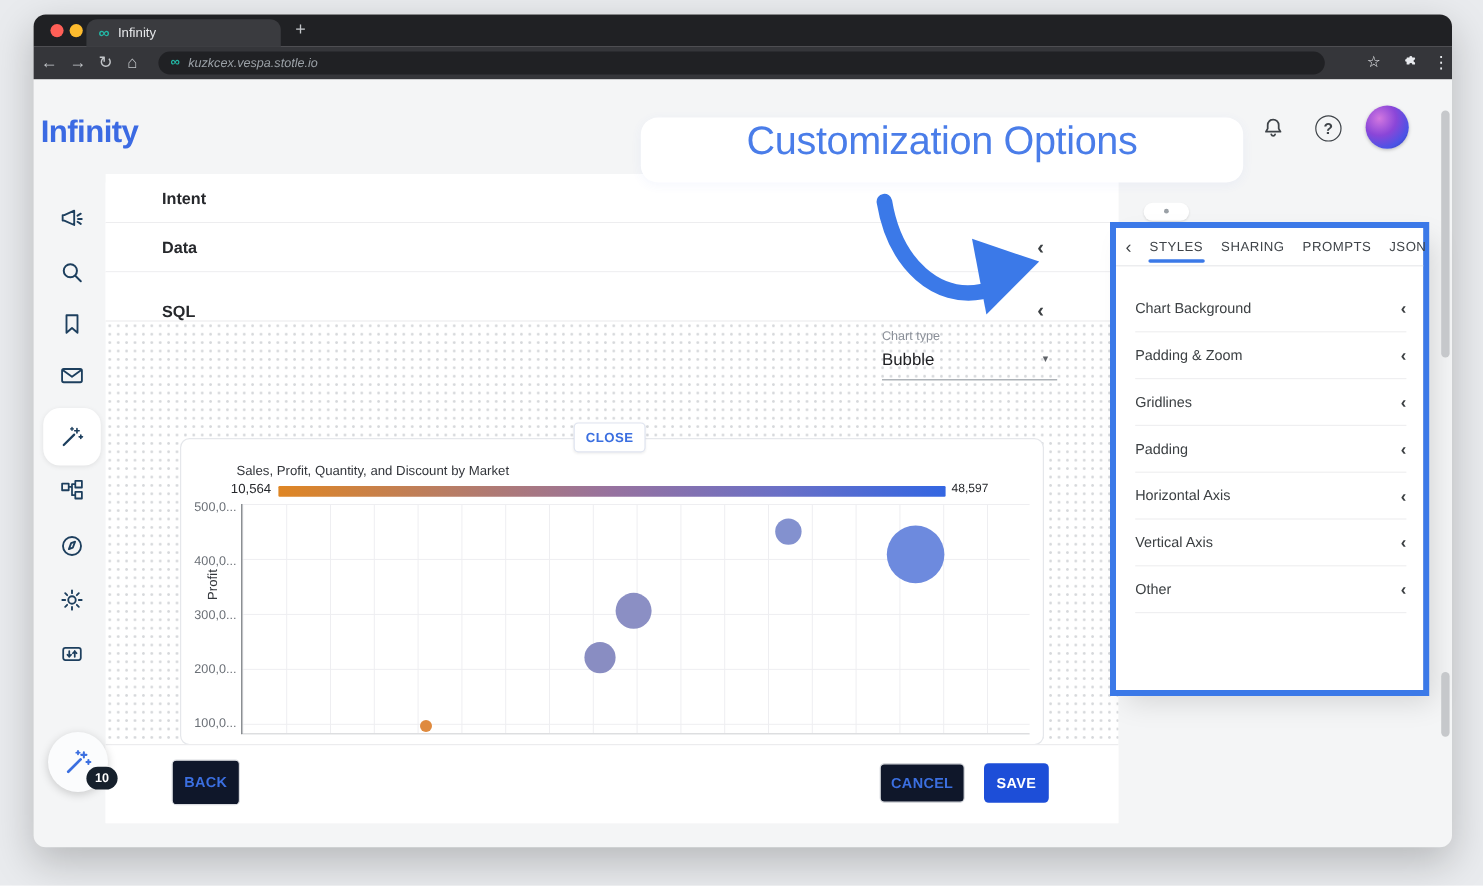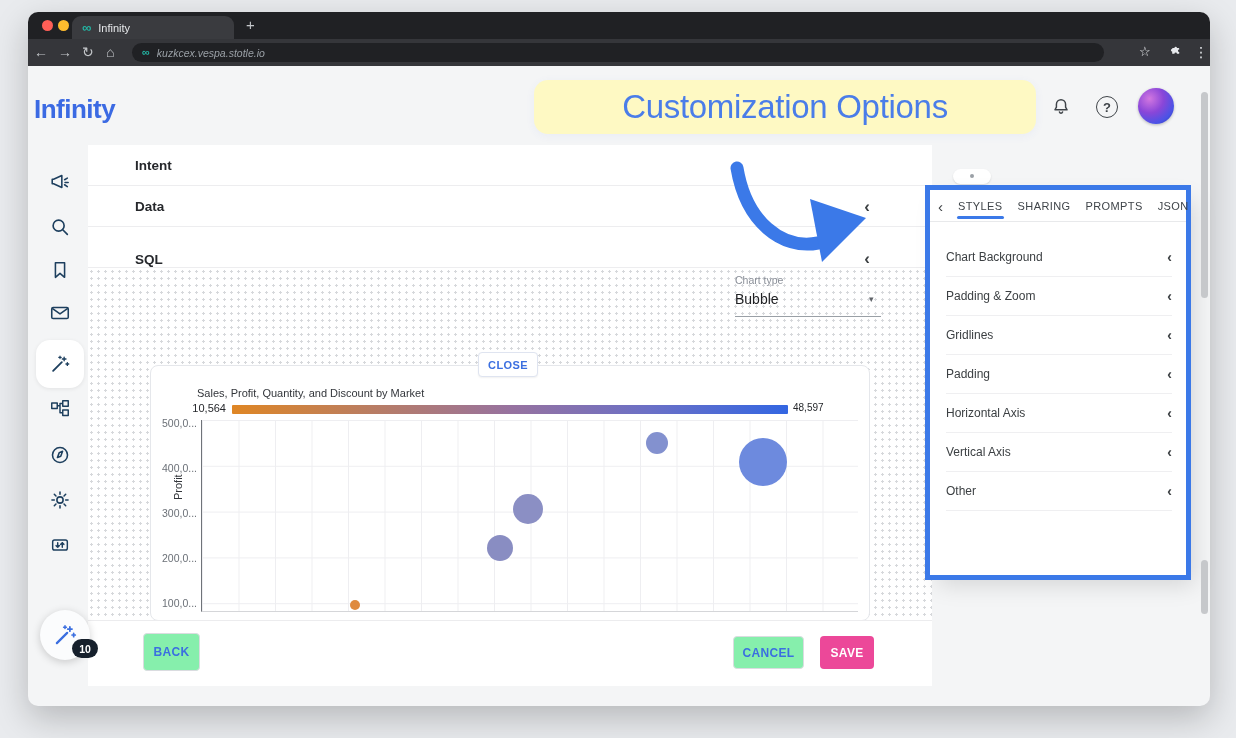--- a/index.html
+++ b/index.html
@@ -71,22 +71,22 @@
                            linear-gradient(to bottom,#eeeef1 1px,transparent 1px);
           background-size:36.5px 45.8px; border-left:1.5px solid #6f7379; border-bottom:1px solid #d5d6d9; z-index:1; }
   .ytick { position:absolute; width:46px; left:151px; text-align:right; font-size:10.5px; color:#6b7077; z-index:2; }
   .ylabel { left:172px; top:500px; font-size:11px; color:#33363b; transform:rotate(-90deg); transform-origin:left top; z-index:2; }
   .bubble { position:absolute; border-radius:50%; z-index:2; }
 
   
   .footer { left:88px; top:620px; width:844px; height:66px; background:#fff; border-top:1px solid #ececee; z-index:5; }
   .btn { position:absolute; display:flex; align-items:center; justify-content:center; border-radius:4px;
          font-size:12px; font-weight:bold; letter-spacing:.3px; cursor:pointer; z-index:6; }
-  .btn-outline { background:#86efac; border:1px solid #dadce0; color:#3b6fe0; }
-  .btn-solid { background:#ec4899; color:#fff; }
+  .btn-outline { background:#0f172a; border:1px solid #dadce0; color:#3b6fe0; }
+  .btn-solid { background:#1d4ed8; color:#fff; }
   .back-btn { left:143px; top:633px; width:57px; height:38px; }
   .cancel-btn { left:733px; top:636px; width:71px; height:33px; }
   .save-btn { left:820px; top:636px; width:54px; height:33px; }
 
   
   .fab { left:40px; top:610px; width:50px; height:50px; border-radius:50%; background:#fbfcfd;
          box-shadow:0 2px 8px rgba(0,0,0,.18); display:flex; align-items:center; justify-content:center; z-index:7; color:#3b6fe0; }
   .fab svg { width:26px; height:26px; }
   .fab-badge { left:72px; top:639px; min-width:26px; height:19px; padding:0 7px; background:#16202c; border-radius:10px;
                color:#fff; font-size:10.5px; font-weight:bold; display:flex; align-items:center; justify-content:center; z-index:8; }
@@ -101,22 +101,22 @@
   .ptab.active::after { content:""; position:absolute; left:0; right:0; bottom:-2px; height:3px; background:#3b79e8; border-radius:2px; }
   .panel-divider { left:930px; top:221px; width:256px; height:1px; background:#e8e9eb; z-index:22; }
   .acc-row { position:absolute; left:946px; width:226px; height:39px; display:flex; align-items:center;
              justify-content:space-between; border-bottom:1px solid #efeff1; z-index:22; }
   .acc-label { font-size:12px; color:#3c4043; }
   .collapsed-handle { left:953px; top:169px; width:38px; height:15px; background:#fff; border-radius:8px;
                       box-shadow:0 1px 2px rgba(0,0,0,.12); z-index:19; }
   .collapsed-handle::after { content:""; position:absolute; left:17px; top:5px; width:4px; height:4px; background:#9aa0a6; border-radius:50%; }
 
   
-  .callout { left:534px; top:80px; width:502px; height:54px; background:#fef9c3; border-radius:14px;
-             display:flex; align-items:center; justify-content:center; z-index:30; box-shadow:0 2px 10px rgba(60,100,220,.06); }
+  .callout { left:534px; top:98px; width:502px; height:54px; background:#ffffff; border-radius:14px;
+             display:flex; align-items:flex-start; justify-content:center; z-index:30; box-shadow:0 2px 10px rgba(60,100,220,.06); }
   .callout-text { font-size:33px; font-weight:500; color:#4a7de9; letter-spacing:-.3px; }
   .arrow-svg { left:0; top:0; width:1236px; height:738px; z-index:25; pointer-events:none; }
 
   
   .sb-thumb { left:1201px; width:7px; background:#c6c8cb; border-radius:4px; z-index:40; }
 </style>
 </head>
 <body>
 
 <div id="stage">

